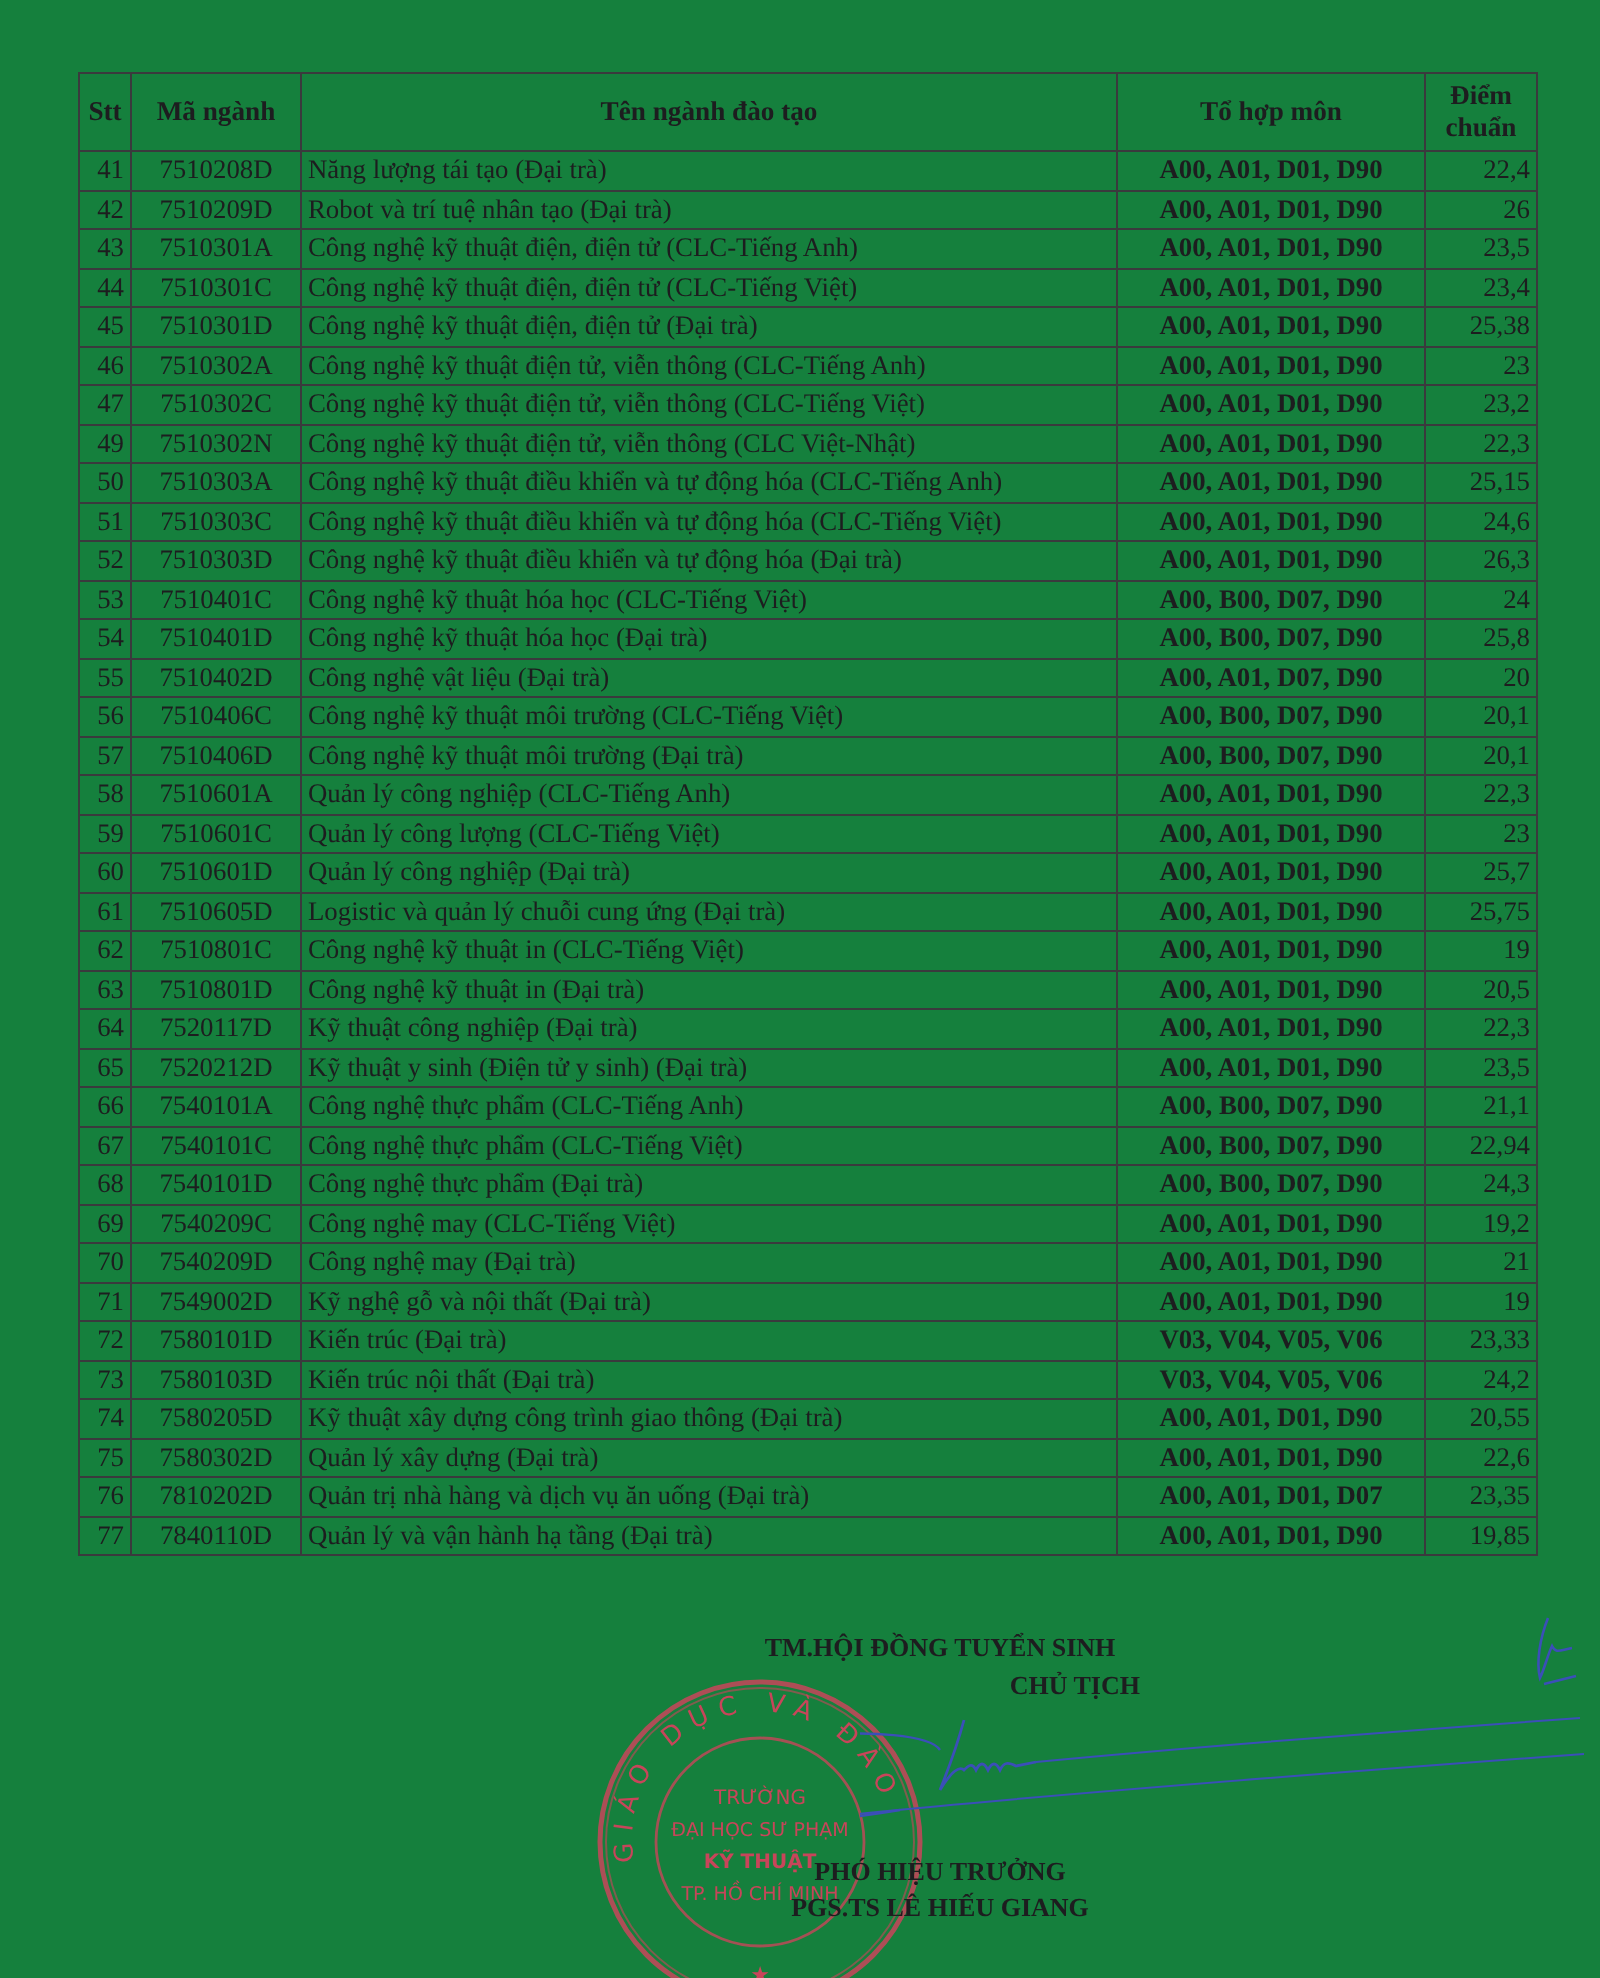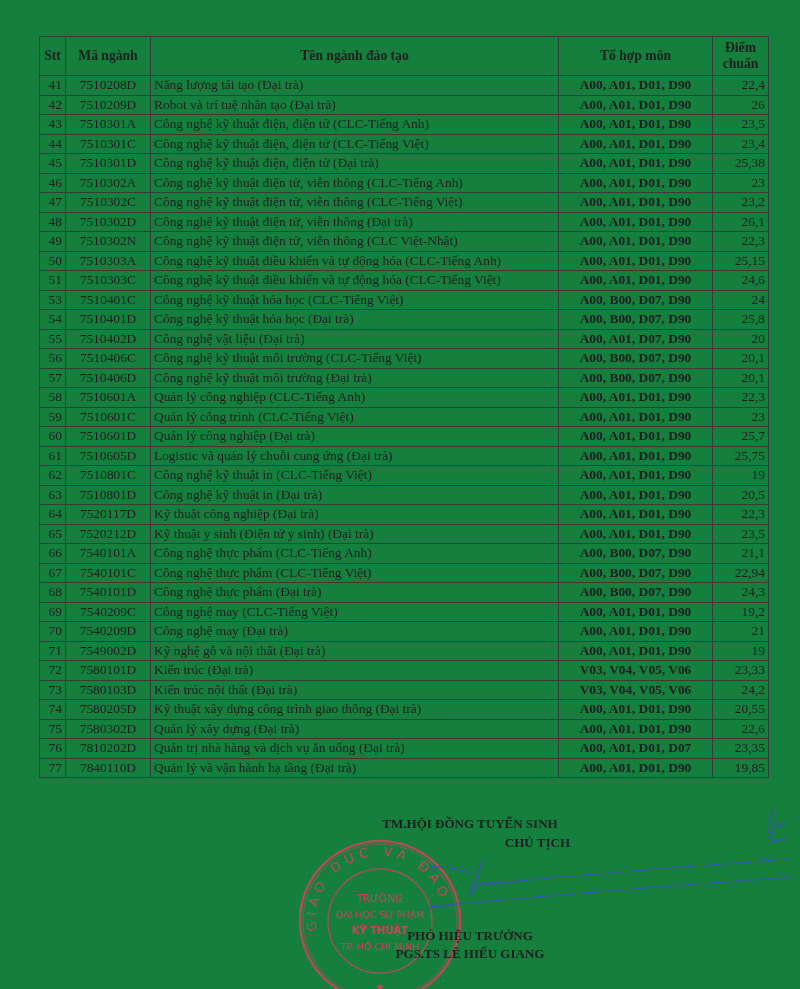--- a/index.html
+++ b/index.html
@@ -104,46 +104,46 @@
           <td class="score">23</td>
         </tr>
         <tr>
           <td class="stt">47</td>
           <td class="code">7510302C</td>
           <td class="name">Công nghệ kỹ thuật điện tử, viễn thông (CLC-Tiếng Việt)</td>
           <td class="combo">A00, A01, D01, D90</td>
           <td class="score">23,2</td>
         </tr>
         <tr>
-          <td class="stt">48</td>
-          <td class="code">7510302D</td>
-          <td class="name">Công nghệ kỹ thuật điện tử, viễn thông (Đại trà)</td>
-          <td class="combo">A00, A01, D01, D90</td>
-          <td class="score">26,1</td>
-        </tr>
-        <tr>
           <td class="stt">49</td>
           <td class="code">7510302N</td>
           <td class="name">Công nghệ kỹ thuật điện tử, viễn thông (CLC Việt-Nhật)</td>
           <td class="combo">A00, A01, D01, D90</td>
           <td class="score">22,3</td>
         </tr>
         <tr>
           <td class="stt">50</td>
           <td class="code">7510303A</td>
           <td class="name">Công nghệ kỹ thuật điều khiển và tự động hóa (CLC-Tiếng Anh)</td>
           <td class="combo">A00, A01, D01, D90</td>
           <td class="score">25,15</td>
         </tr>
         <tr>
           <td class="stt">51</td>
           <td class="code">7510303C</td>
           <td class="name">Công nghệ kỹ thuật điều khiển và tự động hóa (CLC-Tiếng Việt)</td>
           <td class="combo">A00, A01, D01, D90</td>
           <td class="score">24,6</td>
+        </tr>
+        <tr>
+          <td class="stt">52</td>
+          <td class="code">7510303D</td>
+          <td class="name">Công nghệ kỹ thuật điều khiển và tự động hóa (Đại trà)</td>
+          <td class="combo">A00, A01, D01, D90</td>
+          <td class="score">26,3</td>
         </tr>
         <tr>
           <td class="stt">53</td>
           <td class="code">7510401C</td>
           <td class="name">Công nghệ kỹ thuật hóa học (CLC-Tiếng Việt)</td>
           <td class="combo">A00, B00, D07, D90</td>
           <td class="score">24</td>
         </tr>
         <tr>
           <td class="stt">54</td>
@@ -176,21 +176,21 @@
         <tr>
           <td class="stt">58</td>
           <td class="code">7510601A</td>
           <td class="name">Quản lý công nghiệp (CLC-Tiếng Anh)</td>
           <td class="combo">A00, A01, D01, D90</td>
           <td class="score">22,3</td>
         </tr>
         <tr>
           <td class="stt">59</td>
           <td class="code">7510601C</td>
-          <td class="name">Quản lý công trình (CLC-Tiếng Việt)</td>
+          <td class="name">Quản lý công lượng (CLC-Tiếng Việt)</td>
           <td class="combo">A00, A01, D01, D90</td>
           <td class="score">23</td>
         </tr>
         <tr>
           <td class="stt">60</td>
           <td class="code">7510601D</td>
           <td class="name">Quản lý công nghiệp (Đại trà)</td>
           <td class="combo">A00, A01, D01, D90</td>
           <td class="score">25,7</td>
         </tr>

